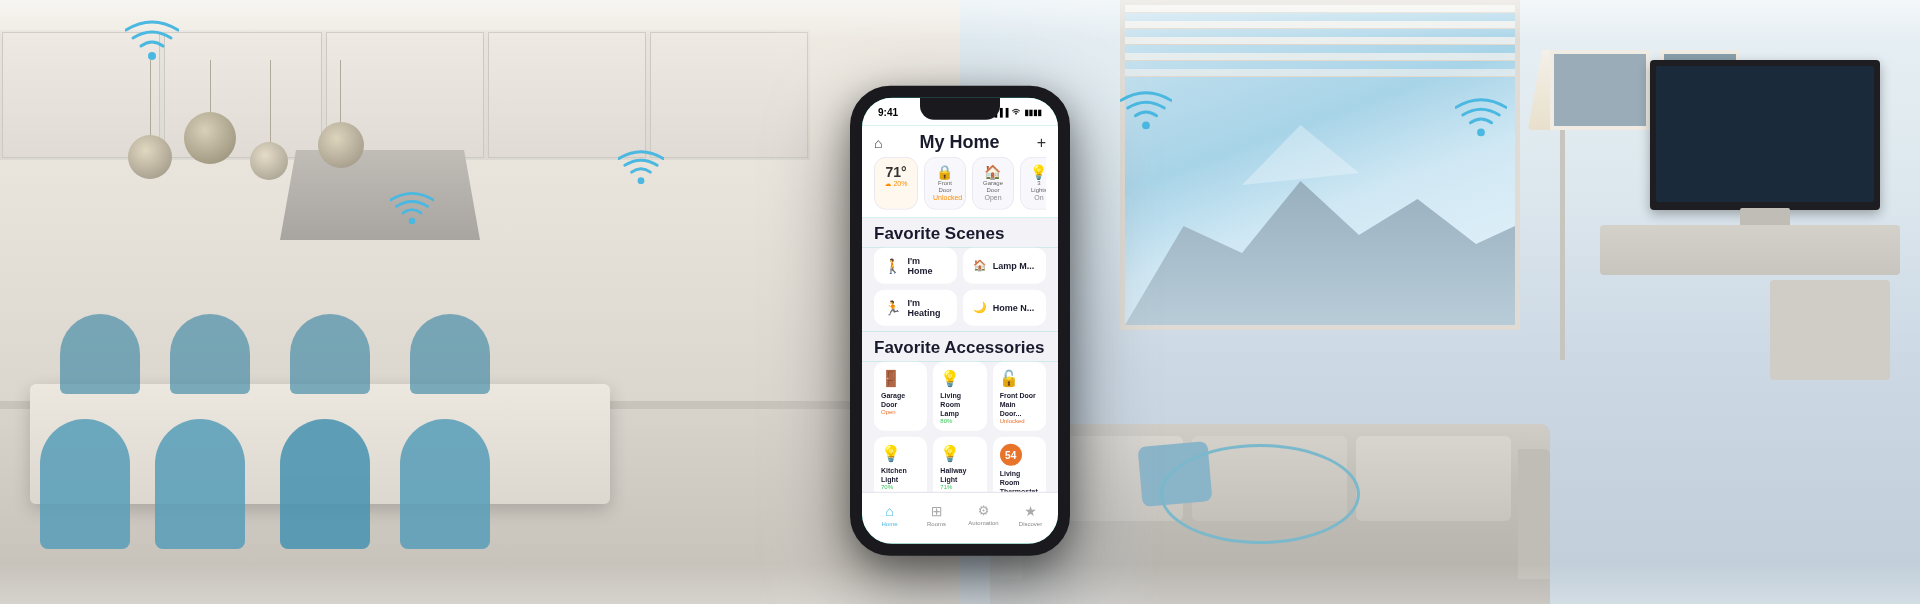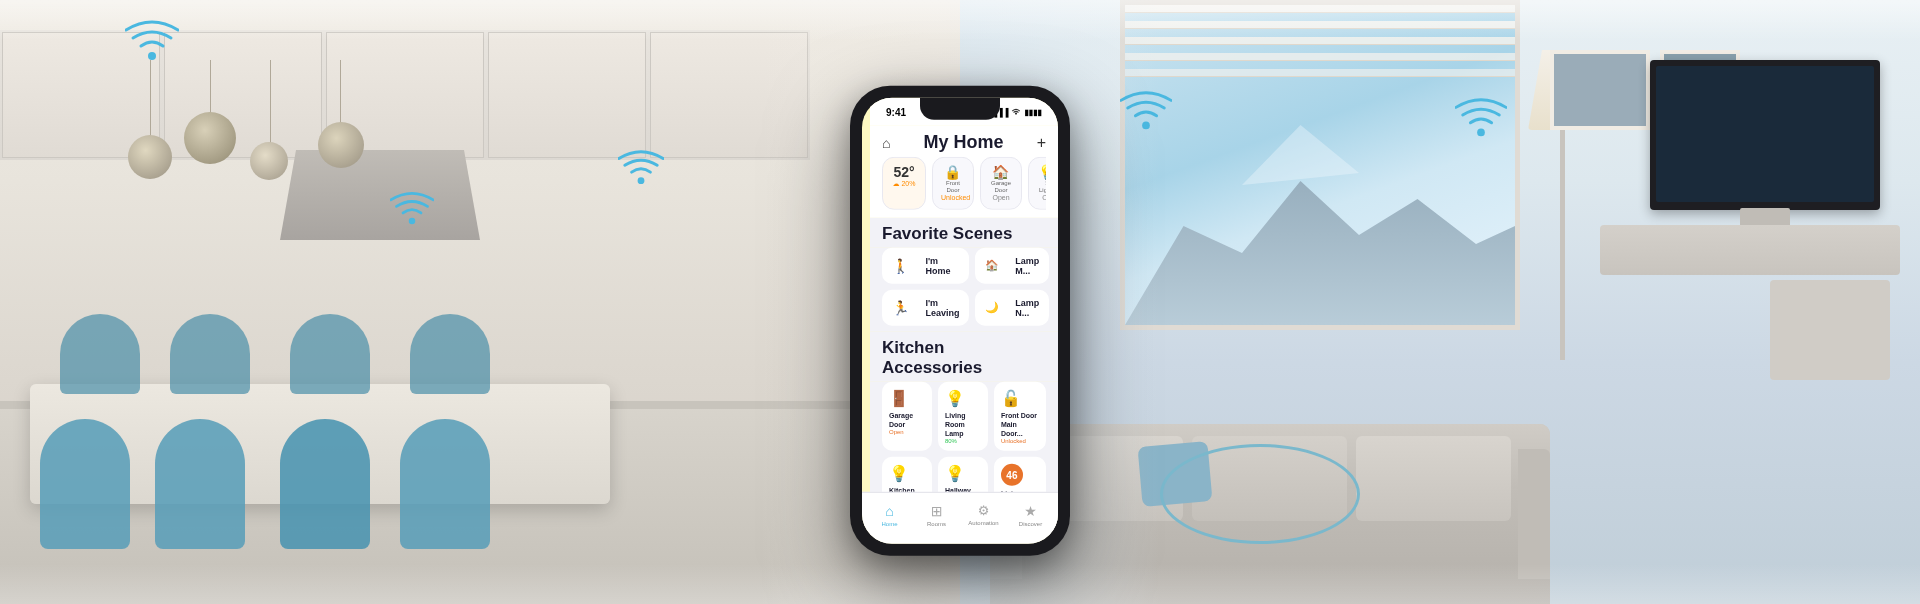--- a/index.html
+++ b/index.html
@@ -54,25 +54,24 @@
       transform: translateX(-50%);
       width: 80px; height: 22px;
       background: #1a1a1e;
       border-radius: 0 0 14px 14px;
       z-index: 10;
     }
 
     .phone-screen {
       width: 100%;
       height: 100%;
-      background: #fef9c3;
+      background: #14b8a6;
       border-radius: 30px;
       overflow: hidden;
       position: relative;
-      padding-left: 8px;
     }
 
     
     .status-bar {
       background: white;
       height: 28px;
       display: flex;
       align-items: center;
       justify-content: space-between;
       padding: 0 16px;
@@ -142,21 +141,21 @@
     .scene-btn {
       background: white;
       border-radius: 10px;
       padding: 8px 10px;
       display: flex;
       align-items: center;
       gap: 6px;
       cursor: pointer;
     }
     .scene-icon { font-size: 14px; }
-    .scene-label { font-size: 9px; font-weight: 600; color: #1a1a2e; margin-left: 10px; }
+    .scene-label { font-size: 9px; font-weight: 600; color: #1a1a2e; }
 
     
     .accessories-grid {
       display: grid;
       grid-template-columns: 1fr 1fr 1fr;
       gap: 6px;
       padding: 0 12px 6px;
       background: #f2f2f7;
     }
     .accessory-tile {
@@ -404,21 +403,21 @@
 
       <div class="app-header">
         <div class="app-header-top">
           <span style="font-size:14px;color:#333;">⌂</span>
           <span class="app-title">My Home</span>
           <span style="font-size:16px;color:#333;font-weight:300;">+</span>
         </div>
 
         <div class="status-tiles" style="padding:0;margin-top:2px;">
           <div class="status-tile temp-tile" style="min-width:44px;">
-            <div class="temp-value">52°</div>
+            <div class="temp-value">71°</div>
             <div class="temp-sub" style="color:#ff8c00;font-size:7px;">☁ 20%</div>
           </div>
           <div class="status-tile" style="min-width:42px;">
             <div class="status-tile-icon">🔒</div>
             <div class="status-tile-label">Front Door</div>
             <div class="status-tile-value" style="color:#ff8c00;">Unlocked</div>
           </div>
           <div class="status-tile" style="min-width:42px;">
             <div class="status-tile-icon">🏠</div>
             <div class="status-tile-label">Garage Door</div>
@@ -438,29 +437,29 @@
         <div class="scene-btn">
           <span class="scene-icon">🚶</span>
           <span class="scene-label">I'm Home</span>
         </div>
         <div class="scene-btn">
           <span class="scene-icon" style="font-size:11px;">🏠</span>
           <span class="scene-label">Lamp M...</span>
         </div>
         <div class="scene-btn">
           <span class="scene-icon">🏃</span>
-          <span class="scene-label">I'm Leaving</span>
+          <span class="scene-label">I'm Heating</span>
         </div>
         <div class="scene-btn">
           <span class="scene-icon" style="font-size:11px;">🌙</span>
-          <span class="scene-label">Lamp N...</span>
+          <span class="scene-label">Home N...</span>
         </div>
       </div>
 
-      <div class="section-title">Kitchen Accessories</div>
+      <div class="section-title">Favorite Accessories</div>
 
       <div class="accessories-grid">
         <div class="accessory-tile">
           <div class="accessory-icon">🚪</div>
           <div class="accessory-name">Garage Door</div>
           <div class="accessory-status open">Open</div>
         </div>
         <div class="accessory-tile">
           <div class="accessory-icon">💡</div>
           <div class="accessory-name">Living Room Lamp</div>
@@ -475,21 +474,21 @@
           <div class="accessory-icon">💡</div>
           <div class="accessory-name">Kitchen Light</div>
           <div class="accessory-status on">70%</div>
         </div>
         <div class="accessory-tile">
           <div class="accessory-icon">💡</div>
           <div class="accessory-name">Hallway Light</div>
           <div class="accessory-status on">71%</div>
         </div>
         <div class="accessory-tile">
-          <div class="accessory-icon" style="background:#e8732a;color:white;border-radius:50%;width:22px;height:22px;display:flex;align-items:center;justify-content:center;font-size:10px;font-weight:700;">46</div>
+          <div class="accessory-icon" style="background:#e8732a;color:white;border-radius:50%;width:22px;height:22px;display:flex;align-items:center;justify-content:center;font-size:10px;font-weight:700;">54</div>
           <div class="accessory-name">Living Room Thermostat</div>
           <div class="accessory-status heating">Heating to 71°</div>
         </div>
       </div>
 
       <div class="bottom-nav">
         <div class="nav-item active">
           <span class="nav-icon" style="color:#4ab8e0;">⌂</span>
           <span class="nav-label" style="color:#4ab8e0;">Home</span>
         </div>

